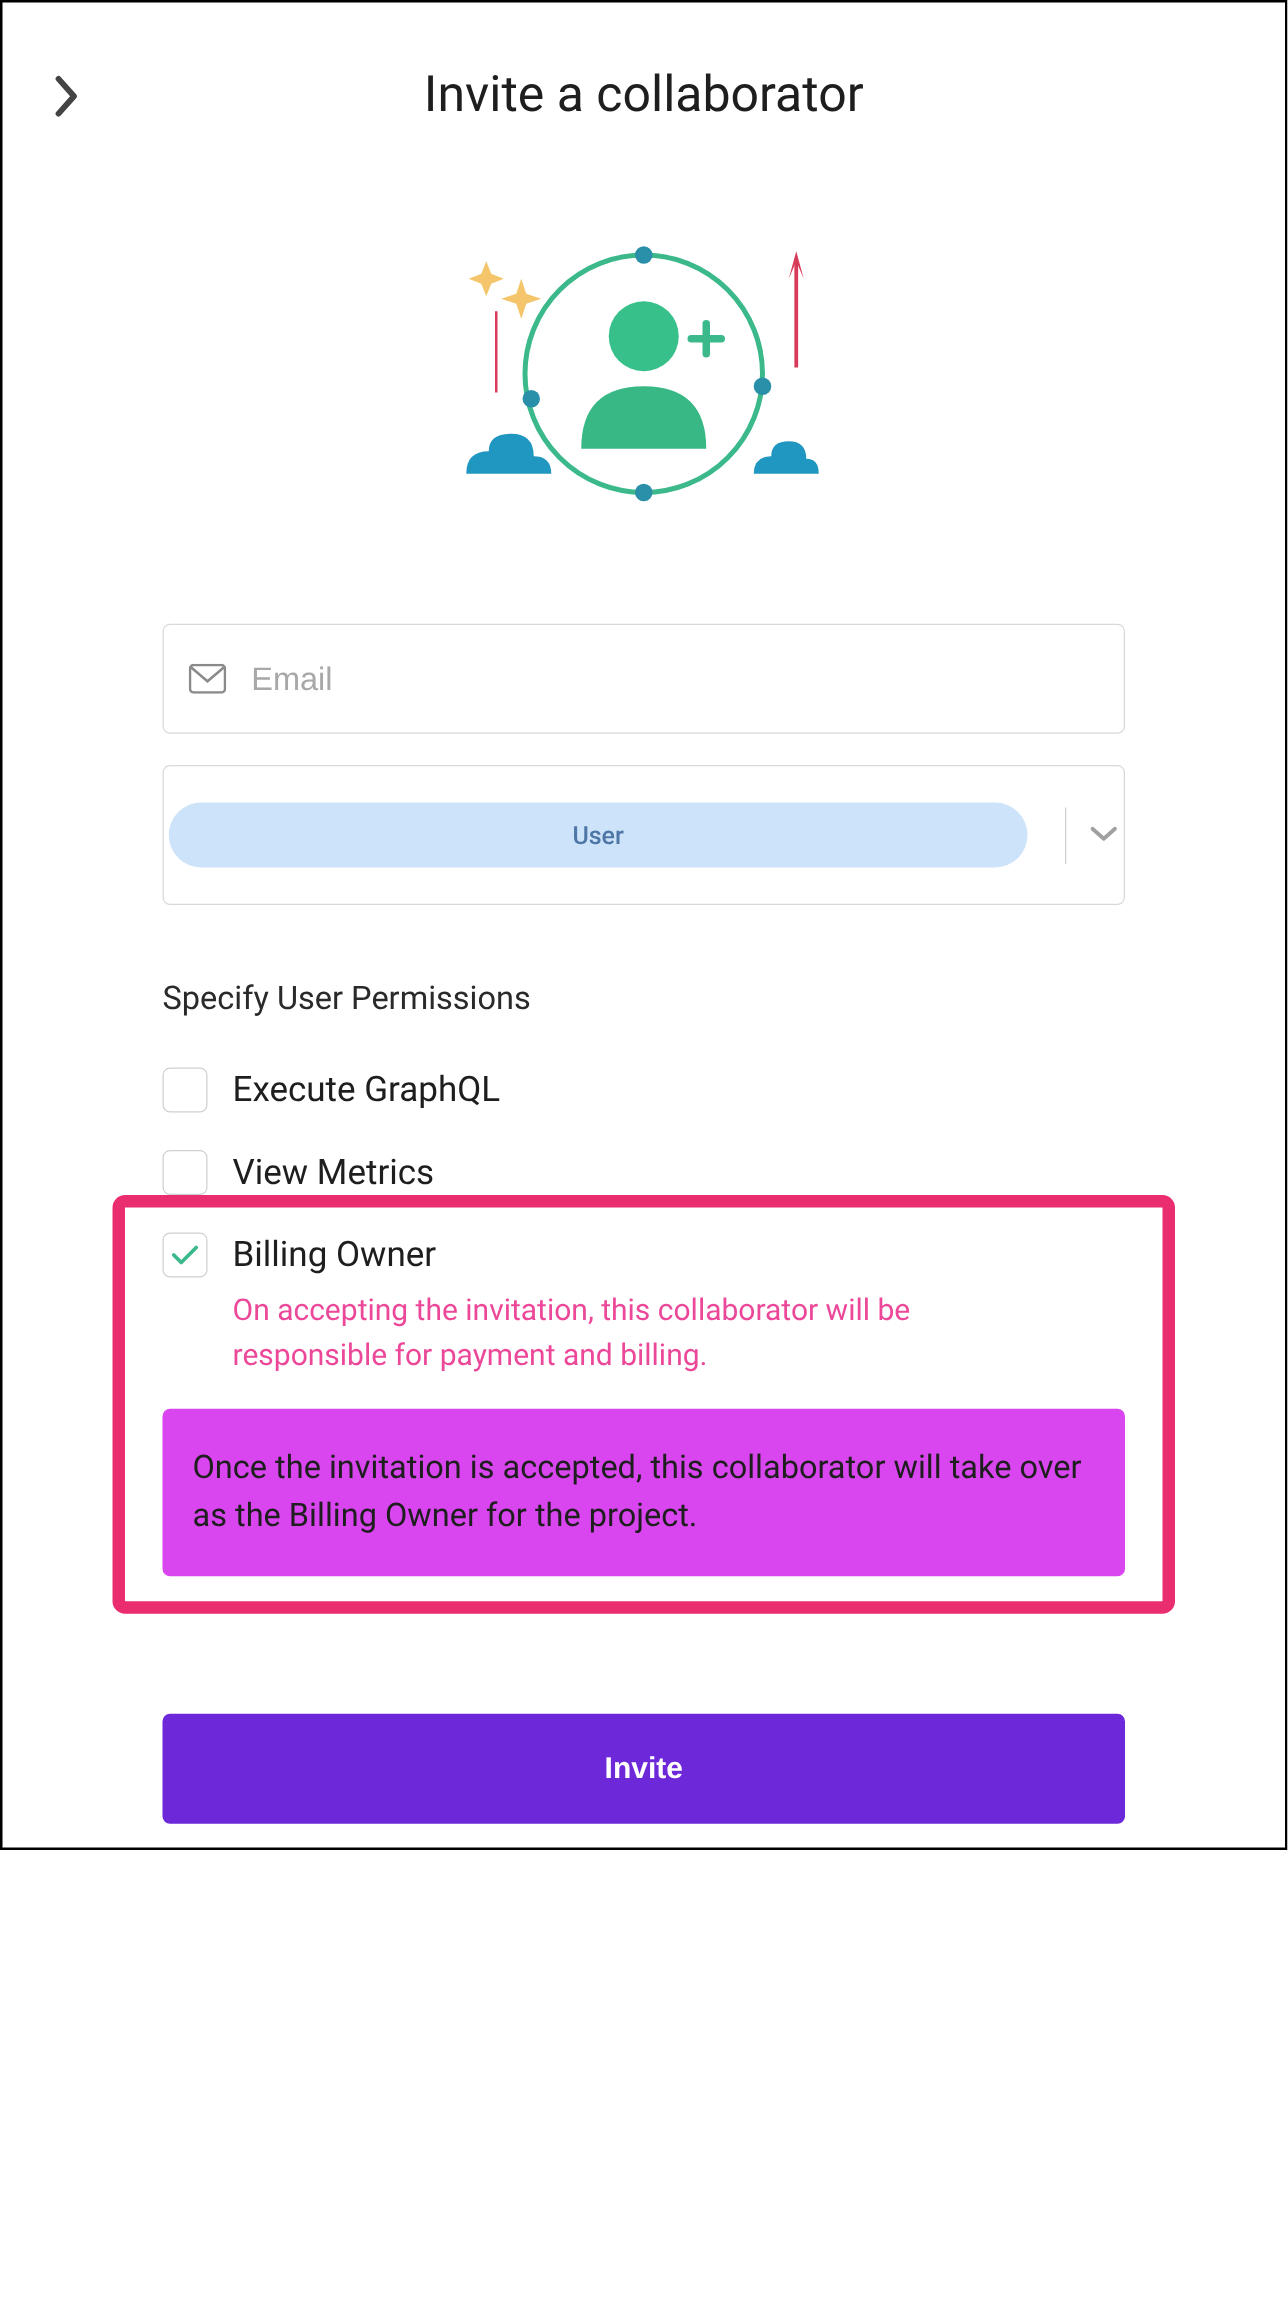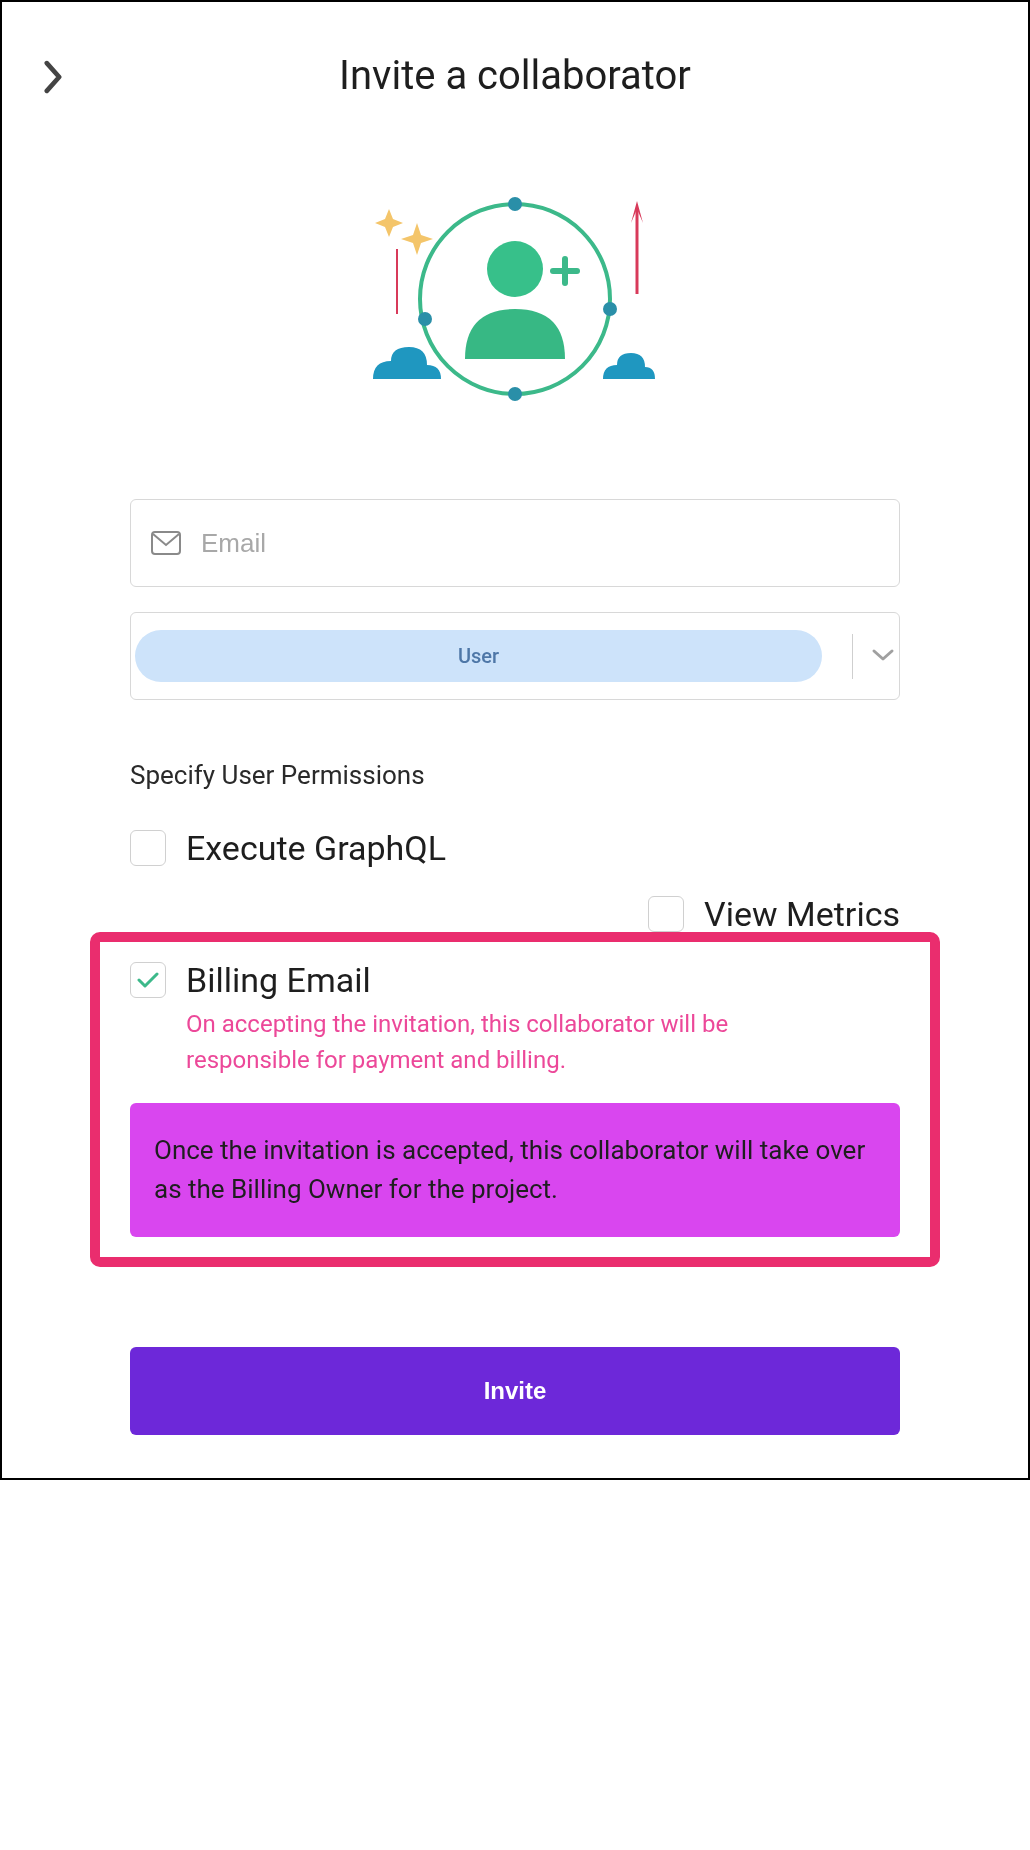--- a/index.html
+++ b/index.html
@@ -72,21 +72,21 @@
       font-size: 26px;
       width: 100%;
       color: #4d7c0f;
     }
     .email-input::placeholder {
       color: #a8a8a8;
     }
     .role-select {
       border: 1px solid #d8d8d8;
       border-radius: 6px;
-      height: 88px;
+      height: 112px;
       display: flex;
       align-items: center;
       padding: 15px 4px;
       margin-bottom: 60px;
       cursor: pointer;
     }
     .role-pill {
       background: #cde3fa;
       color: #4e77a7;
       border-radius: 999px;
@@ -130,21 +130,21 @@
       cursor: pointer;
       flex-shrink: 0;
     }
     .checkbox.checked svg {
       display: block;
     }
     .checkbox svg {
       display: none;
     }
     .checkbox-label {
-      font-size: 34px;
+      font-size: 28px;
       color: #1e1e1e;
       line-height: 36px;
     }
     .checkbox-desc {
       font-size: 24px;
       color: #ec4899;
       margin-top: 8px;
       max-width: 640px;
       line-height: 1.5;
     }
@@ -248,38 +248,38 @@
 
     <div class="checkbox-row">
       <div class="checkbox">
         
       </div>
       <div>
         <div class="checkbox-label">Execute GraphQL</div>
       </div>
     </div>
 
-    <div class="checkbox-row" style="margin-bottom:10px;justify-content:flex-end;">
+    <div class="checkbox-row" style="margin-bottom:10px;">
       <div class="checkbox">
         
       </div>
       <div>
         <div class="checkbox-label">View Metrics</div>
       </div>
     </div>
 
     <div class="highlight-box">
       <div class="checkbox-row" style="margin-bottom:0;">
         <div class="checkbox checked">
           <svg width="22" height="18" viewBox="0 0 22 18">
               <path d="M2 9 L8 15 L20 3" stroke="#3cb98a" stroke-width="3" fill="none" stroke-linecap="round" stroke-linejoin="round"></path>
             </svg>
         </div>
         <div style="flex:1;">
-          <div class="checkbox-label">Billing Email</div>
+          <div class="checkbox-label">Billing Owner</div>
           <div class="checkbox-desc">On accepting the invitation, this collaborator will be responsible for payment and billing.</div>
         </div>
       </div>
       <div class="info-box">Once the invitation is accepted, this collaborator will take over as the Billing Owner for the project.</div>
     </div>
 
     <button class="invite-button">Invite</button>
   </div>
 </div>
 

